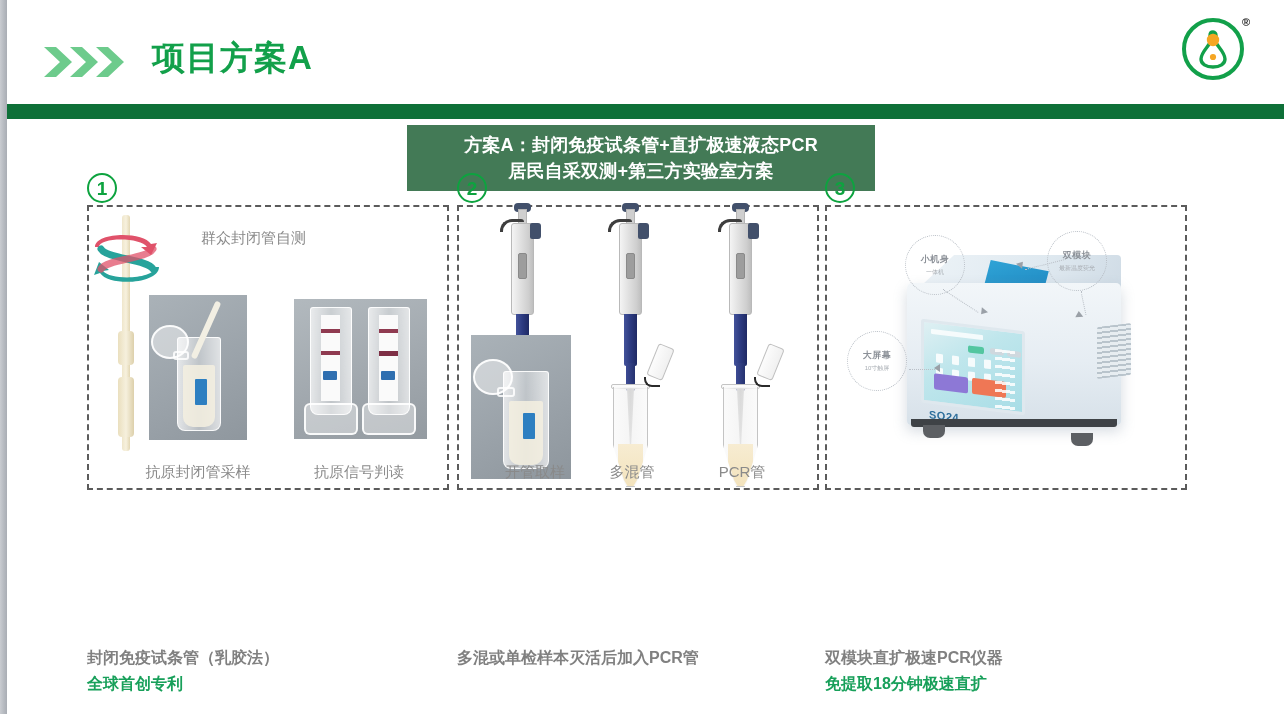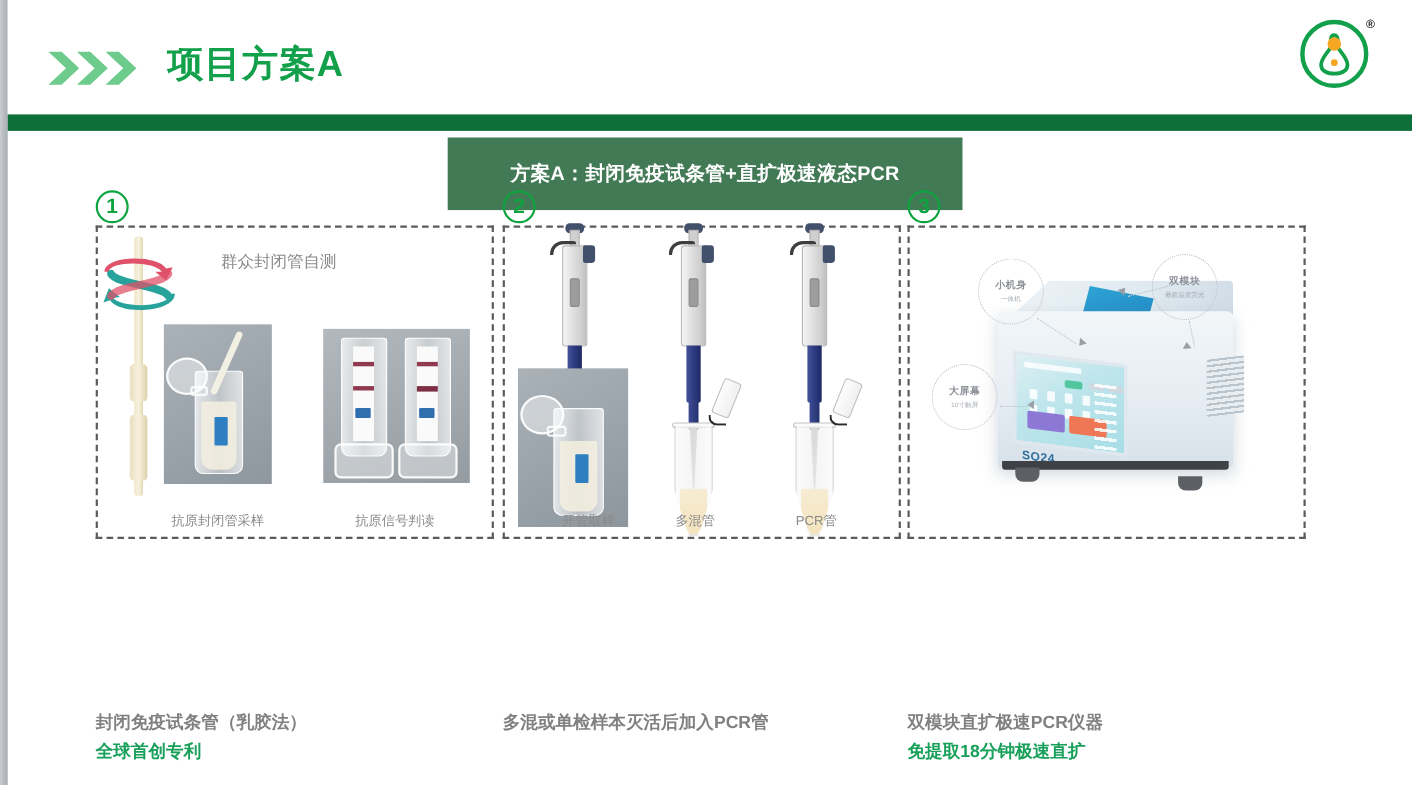--- a/index.html
+++ b/index.html
@@ -87,21 +87,21 @@
   }
 
   .frame-title {
     position: absolute; left: 0; right: 0; top: 22px; text-align: center;
     font-size: 15px; color: #8a8a8a;
   }
   .frame-title.offset { text-align: left; left: 112px; }
 
   .thumb-label {
     position: absolute; bottom: 6px; text-align: center;
-    font-size: 12px; color: #8a8a8a; white-space: nowrap;
+    font-size: 15px; color: #8a8a8a; white-space: nowrap;
   }
 
   
   .photo {
     position: absolute; background: #9ea6ac; overflow: hidden;
   }
 
   
   .swab {
     position: absolute; left: 33px; top: 8px; width: 8px; height: 236px;
@@ -303,20 +303,21 @@
       </svg>
       <span class="logo-reg">®</span>
     </div>
   </div>
 </div>
 
 <div class="green-bar"></div>
 
 <div class="banner">
   <span>方案A：封闭免疫试条管+直扩极速液态PCR</span>
+  <span>居民自采双测+第三方实验室方案</span>
 </div>
 
 <div class="stage">
 
   <div class="step step-1">
     <div class="badge">1</div>
 
     <div class="frame">
       <div class="frame-title offset">群众封闭管自测</div>
 
@@ -478,21 +479,21 @@
             <div class="scr-list"></div>
           </div>
         </div>
         <div class="inst-model">SQ24</div>
 
         <div class="inst-base"></div>
         <div class="inst-foot" style="left:48px;top:178px;"></div>
         <div class="inst-foot" style="left:196px;top:186px;"></div>
 
         <div class="callout">
-          <div class="callout-circle" style="left:14px;top:-12px;">
+          <div class="callout-circle" style="left:30px;top:-12px;">
             <span class="callout-t1">小机身</span>
             <span class="callout-t2">一体机</span>
           </div>
           <div class="callout-line" style="left:68px;top:42px;width:42px;transform:rotate(33deg);"></div>
           <div class="callout-arrow" style="left:104px;top:62px;transform:rotate(40deg);"></div>
         </div>
 
         <div class="callout">
           <div class="callout-circle" style="left:172px;top:-16px;">
             <span class="callout-t1">双模块</span>

